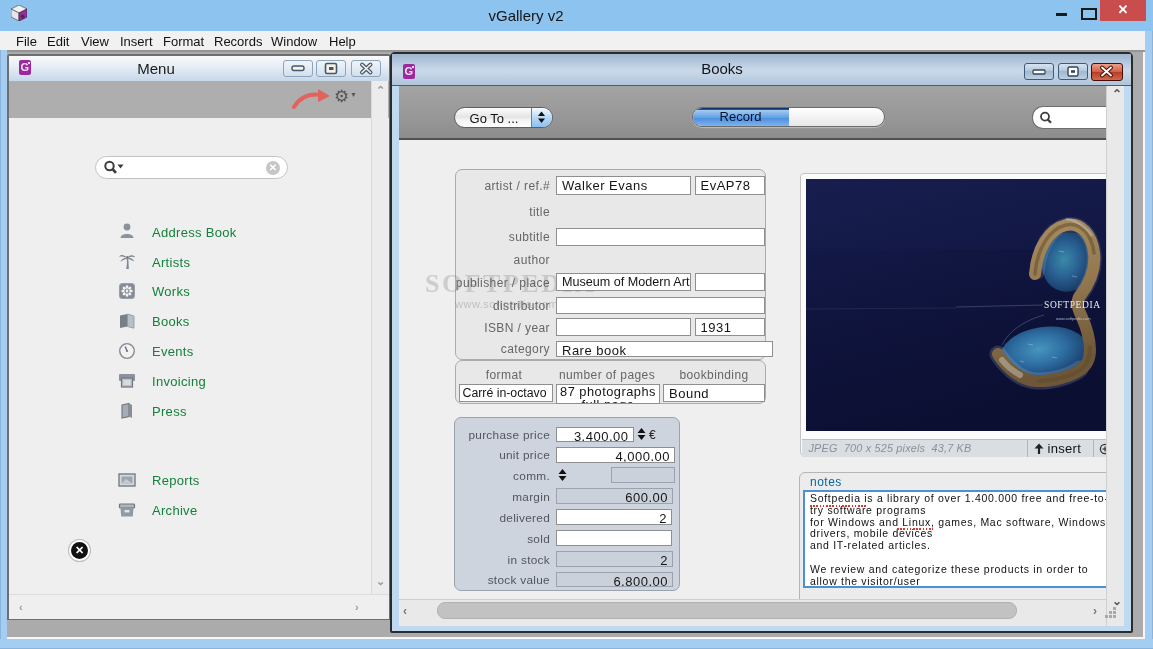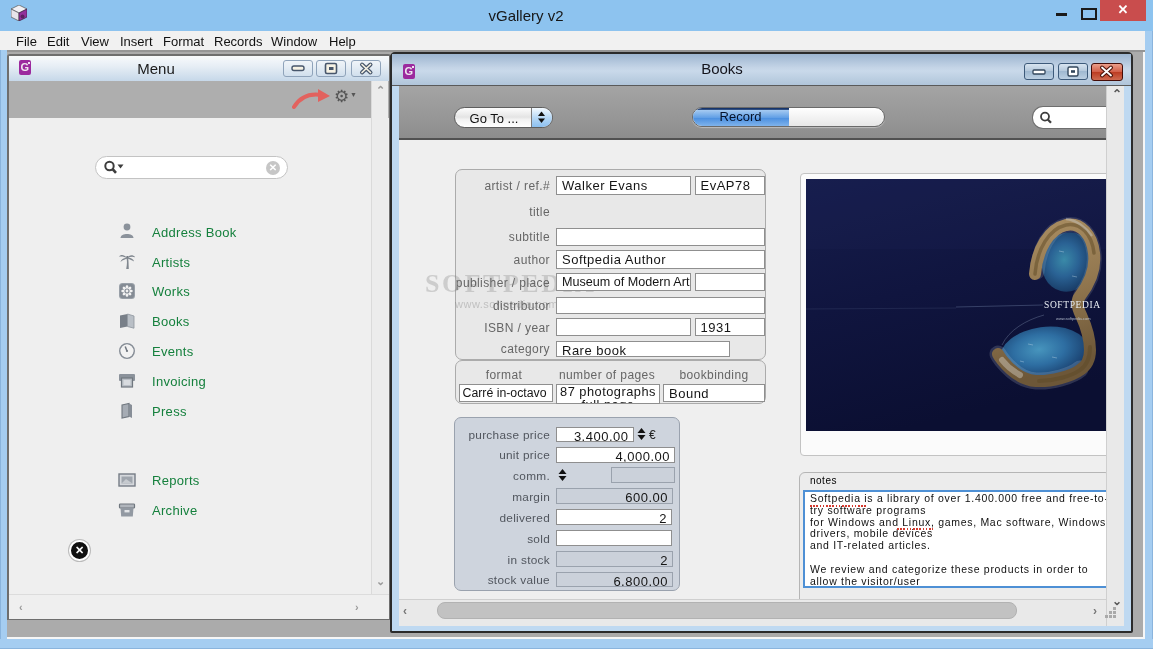--- a/index.html
+++ b/index.html
@@ -250,31 +250,30 @@
       <div class="panel" style="left:56px;top:83px;width:311px;height:191px;"></div>
       <div class="abs wm1">SOFTPEDIA</div>
       <div class="abs wm2">www.softpedia.com</div>
       <div class="flabel" style="left:0;top:93px">artist / ref.#</div>
       <div class="fld" style="left:157px;top:89.5px;width:135px;height:19px">Walker Evans</div>
       <div class="fld" style="left:295.5px;top:89.5px;width:70px;height:19px">EvAP78</div>
       <div class="flabel" style="left:0;top:119px">title</div>
       <div class="flabel" style="left:0;top:144px">subtitle</div>
       <div class="fld" style="left:157px;top:141.5px;width:208.5px;height:18px"></div>
       <div class="flabel" style="left:0;top:167px">author</div>
-      <div class="fld" style="left:157px;top:164px;width:208.5px;height:18.5px">Softpedia Author</div>
       <div class="flabel" style="left:0;top:189.5px">publisher / place</div>
       <div class="fld" style="left:157px;top:186.5px;width:134.5px;height:18.5px;letter-spacing:0px;font-size:12.6px">Museum of Modern Art</div>
       <div class="fld" style="left:295.5px;top:186.5px;width:70px;height:18.5px"></div>
       <div class="flabel" style="left:0;top:213px">distributor</div>
       <div class="fld" style="left:157px;top:210.5px;width:208.5px;height:17.5px"></div>
       <div class="flabel" style="left:0;top:235px">ISBN / year</div>
       <div class="fld" style="left:157px;top:232px;width:135px;height:18px"></div>
       <div class="fld" style="left:295.5px;top:232px;width:70px;height:18px">1931</div>
       <div class="flabel" style="left:0;top:256px">category</div>
-      <div class="fld" style="left:157px;top:254.5px;width:174px;height:16px">Rare book</div>
+      <div class="fld" style="left:157px;top:254.5px;width:217px;height:16px">Rare book</div>
 
       <div class="panel" style="left:56px;top:274px;width:311px;height:43.5px;"></div>
       <div class="flabel" style="left:30px;top:282px;width:150px;text-align:center">format</div>
       <div class="flabel" style="left:133px;top:282px;width:150px;text-align:center">number of pages</div>
       <div class="flabel" style="left:240px;top:282px;width:150px;text-align:center">bookbinding</div>
       <div class="fld" style="left:59.5px;top:298px;width:94.5px;height:18px;letter-spacing:0px;font-size:12.3px;padding-left:3px">Carré in-octavo</div>
       <div class="fld" style="left:157px;top:298px;width:104px;height:19.5px;text-align:center;white-space:normal;line-height:12.5px;padding:1px 0 0 0;font-size:12.8px">87 photographs full page</div>
       <div class="fld" style="left:264px;top:298px;width:102px;height:18px">Bound</div>
 
       <div class="panel" id="pricepanel" style="left:55px;top:331px;width:226px;height:174px;"></div>
@@ -347,23 +346,38 @@
         <path d="M229,95 C231,70 243,50 260,46 C275,43 286,56 288,74" fill="none" stroke="#57431f" stroke-width="3.5" stroke-linecap="round" opacity="0.45"></path>
         <path d="M284,168 C284,180 280,187 274,191 C266,197 248,202 233,202" fill="none" stroke="#5a4722" stroke-width="4" stroke-linecap="round" opacity="0.4"></path>
         <path d="M196,181 Q203,190 214,196" fill="none" stroke="#f2f2ee" stroke-width="6" stroke-linecap="round" opacity="0.35"></path>
         <path d="M260,40 C270,41 280,48 286,57" stroke="#d4dde6" stroke-width="2.5" fill="none" opacity="0.35"></path>
         <line x1="150" y1="128" x2="237" y2="126" stroke="#7e90b4" stroke-width="0.8" opacity="0.45"></line>
         <line x1="0" y1="130" x2="150" y2="129" stroke="#7e90b4" stroke-width="0.6" opacity="0.25"></line>
         <path d="M238,136 C220,141 203,151 196,166" stroke="#93a6c2" stroke-width="0.8" fill="none" opacity="0.4"></path>
         <text x="238" y="129" fill="#e9edf3" font-family="Liberation Serif,serif" font-size="9.5" letter-spacing="0.6">SOFTPEDIA</text>
         <text x="250" y="141" fill="#c7d1df" font-family="Liberation Sans,sans-serif" font-size="4" opacity="0.85">www.softpedia.com</text>
       </svg>
+      <div class="abs" id="picinfo">
+        <span style="position:absolute;left:7px;top:2px">JPEG&nbsp; 700 x 525 pixels&nbsp; 43,7 KB</span>
+        <span style="position:absolute;left:225px;top:0;width:1px;height:17px;background:#b5b5b5"></span>
+        <svg style="position:absolute;left:231px;top:2px" width="12" height="13" viewBox="0 0 12 13">
+            <path d="M6 12 L6 4" stroke="#222" stroke-width="2.2"></path>
+            <path d="M1.5 6.5 L6 1.5 L10.5 6.5 Z" fill="#222"></path>
+          </svg>
+        <span style="position:absolute;left:246px;top:1px;font-style:normal;color:#111;font-size:13px;letter-spacing:0.3px">insert</span>
+        <span style="position:absolute;left:291px;top:0;width:1px;height:17px;background:#b5b5b5"></span>
+        <svg style="position:absolute;left:297px;top:2.5px" width="12" height="12" viewBox="0 0 12 12">
+            <circle cx="6" cy="6" r="4.6" fill="none" stroke="#333" stroke-width="1.3"></circle>
+            <line x1="6" y1="3.5" x2="6" y2="8.5" stroke="#333" stroke-width="1.2"></line>
+            <line x1="3.5" y1="6" x2="8.5" y2="6" stroke="#333" stroke-width="1.2"></line>
+          </svg>
+      </div>
 
       <div class="abs" id="notespanel"></div>
-      <div class="abs" style="left:411px;top:389px;font-size:10px;color:#000000;letter-spacing:0.5px">notes</div>
+      <div class="abs" style="left:411px;top:389px;font-size:12px;color:#0369a1;letter-spacing:0.5px">notes</div>
       <div class="abs" id="notesta">
         <div class="txt">Softpedia is a library of over 1.400.000 free and free-to-
 try software programs
 for Windows and Linux, games, Mac software, Windows
 drivers, mobile devices
 and IT-related articles.
 
 We review and categorize these products in order to
 allow the visitor/user</div>
         <div class="sqg" style="left:5px;top:12.5px;width:56px"></div>

